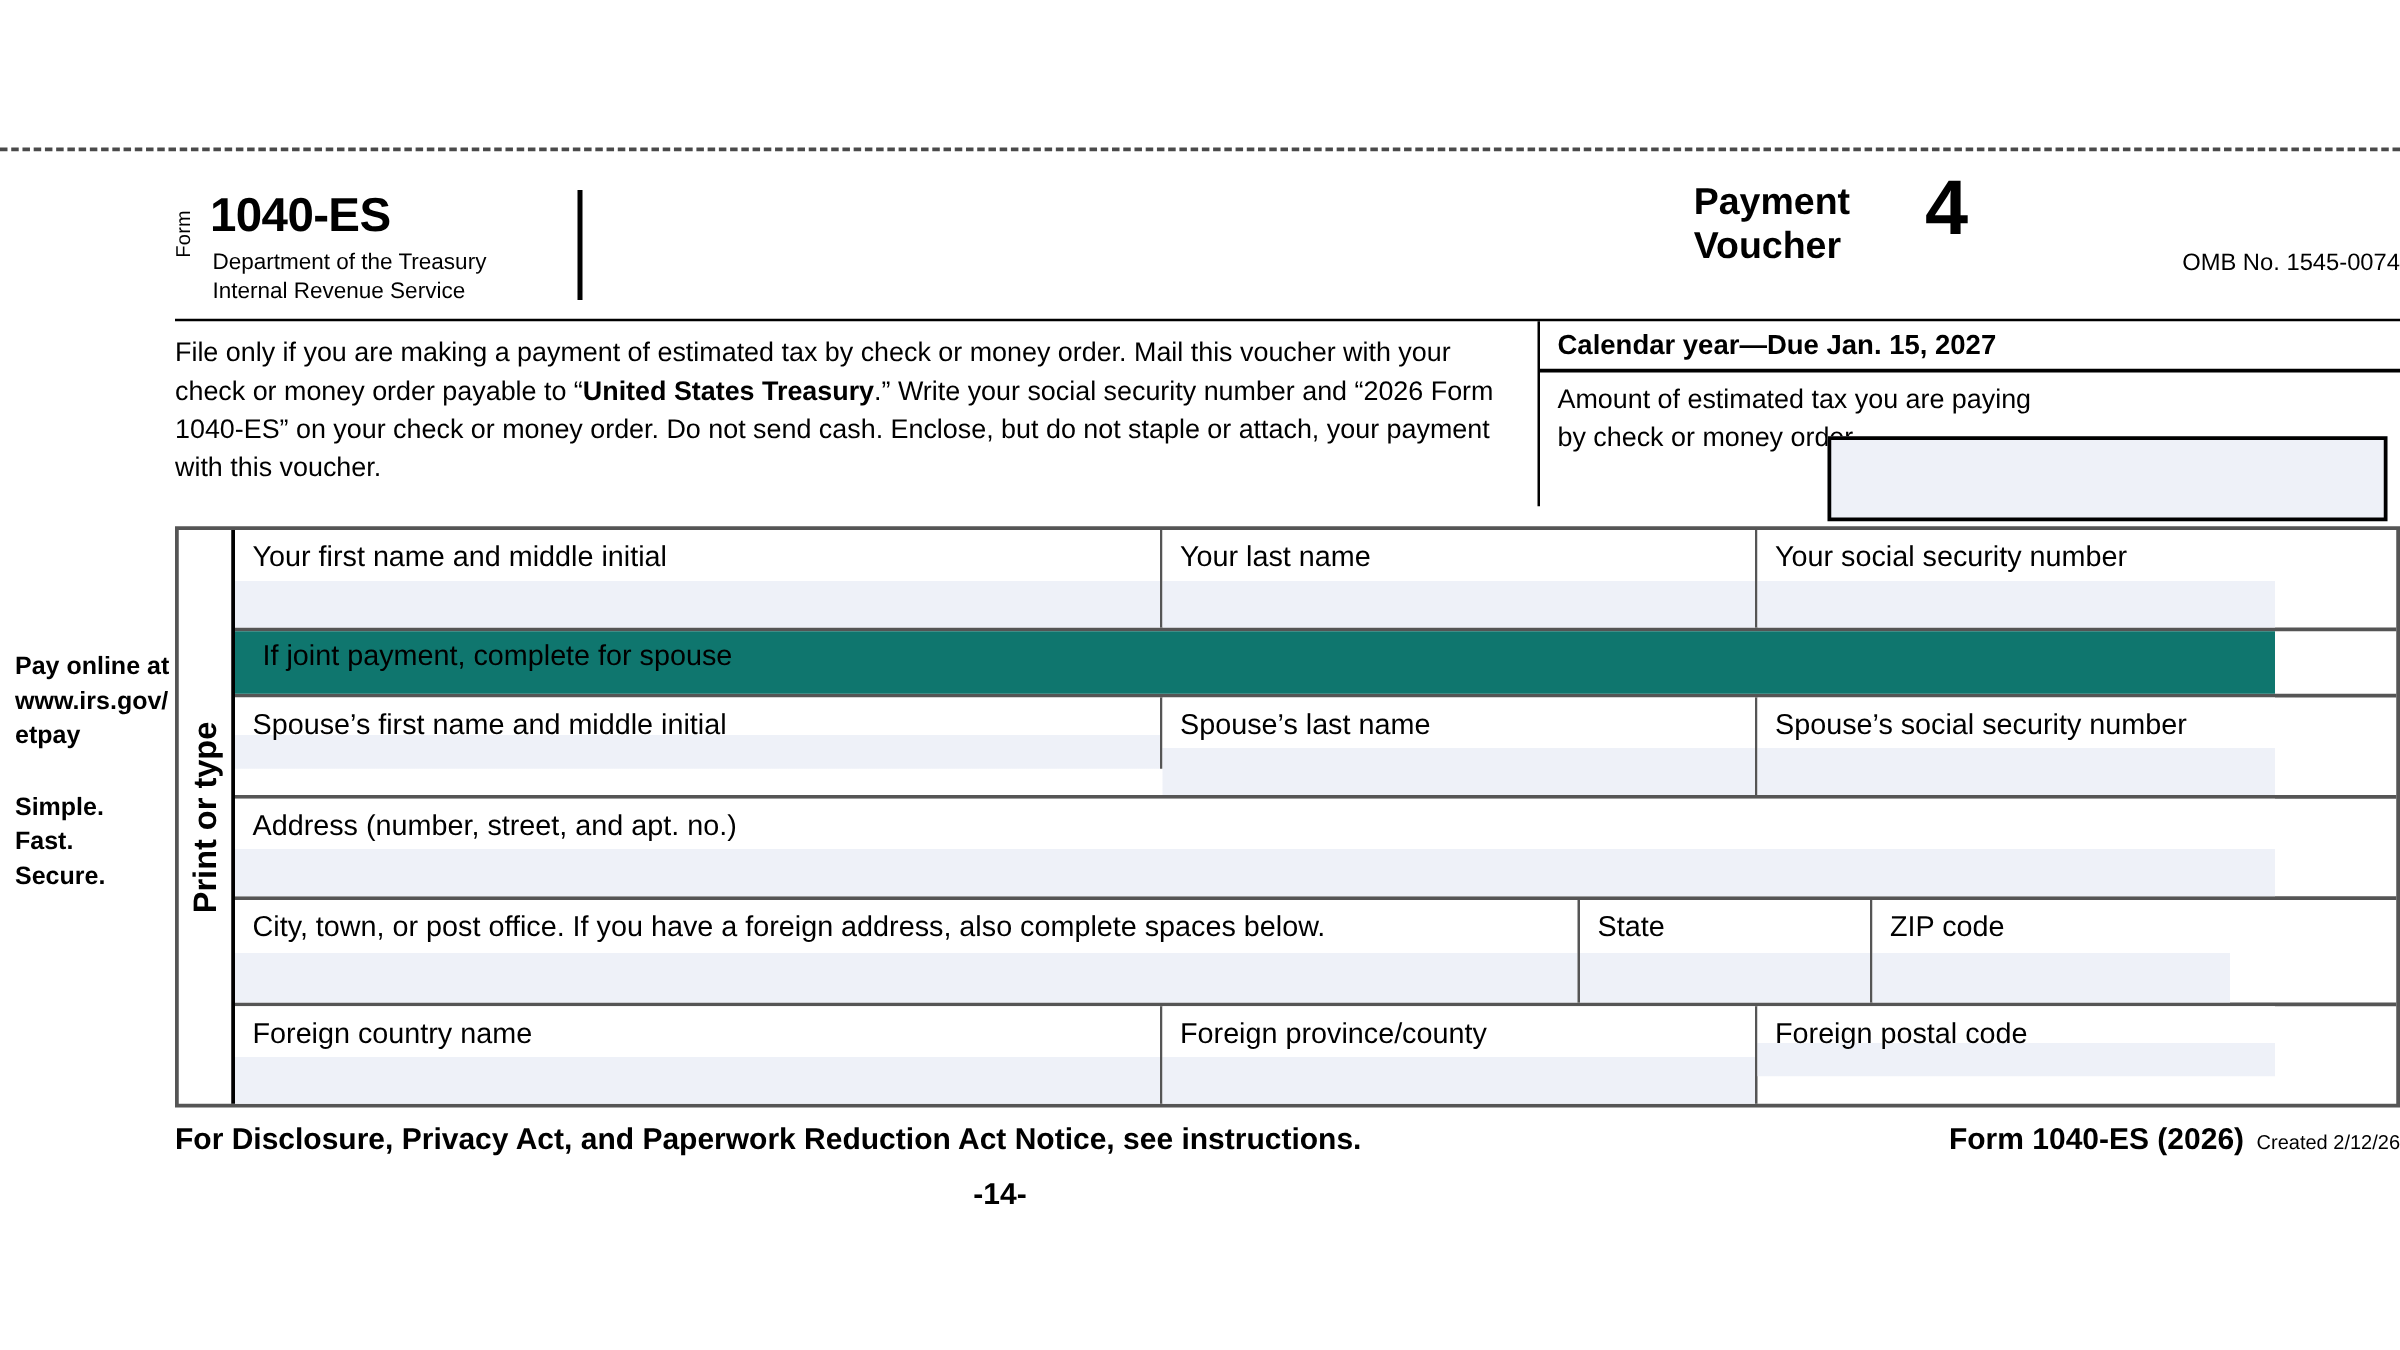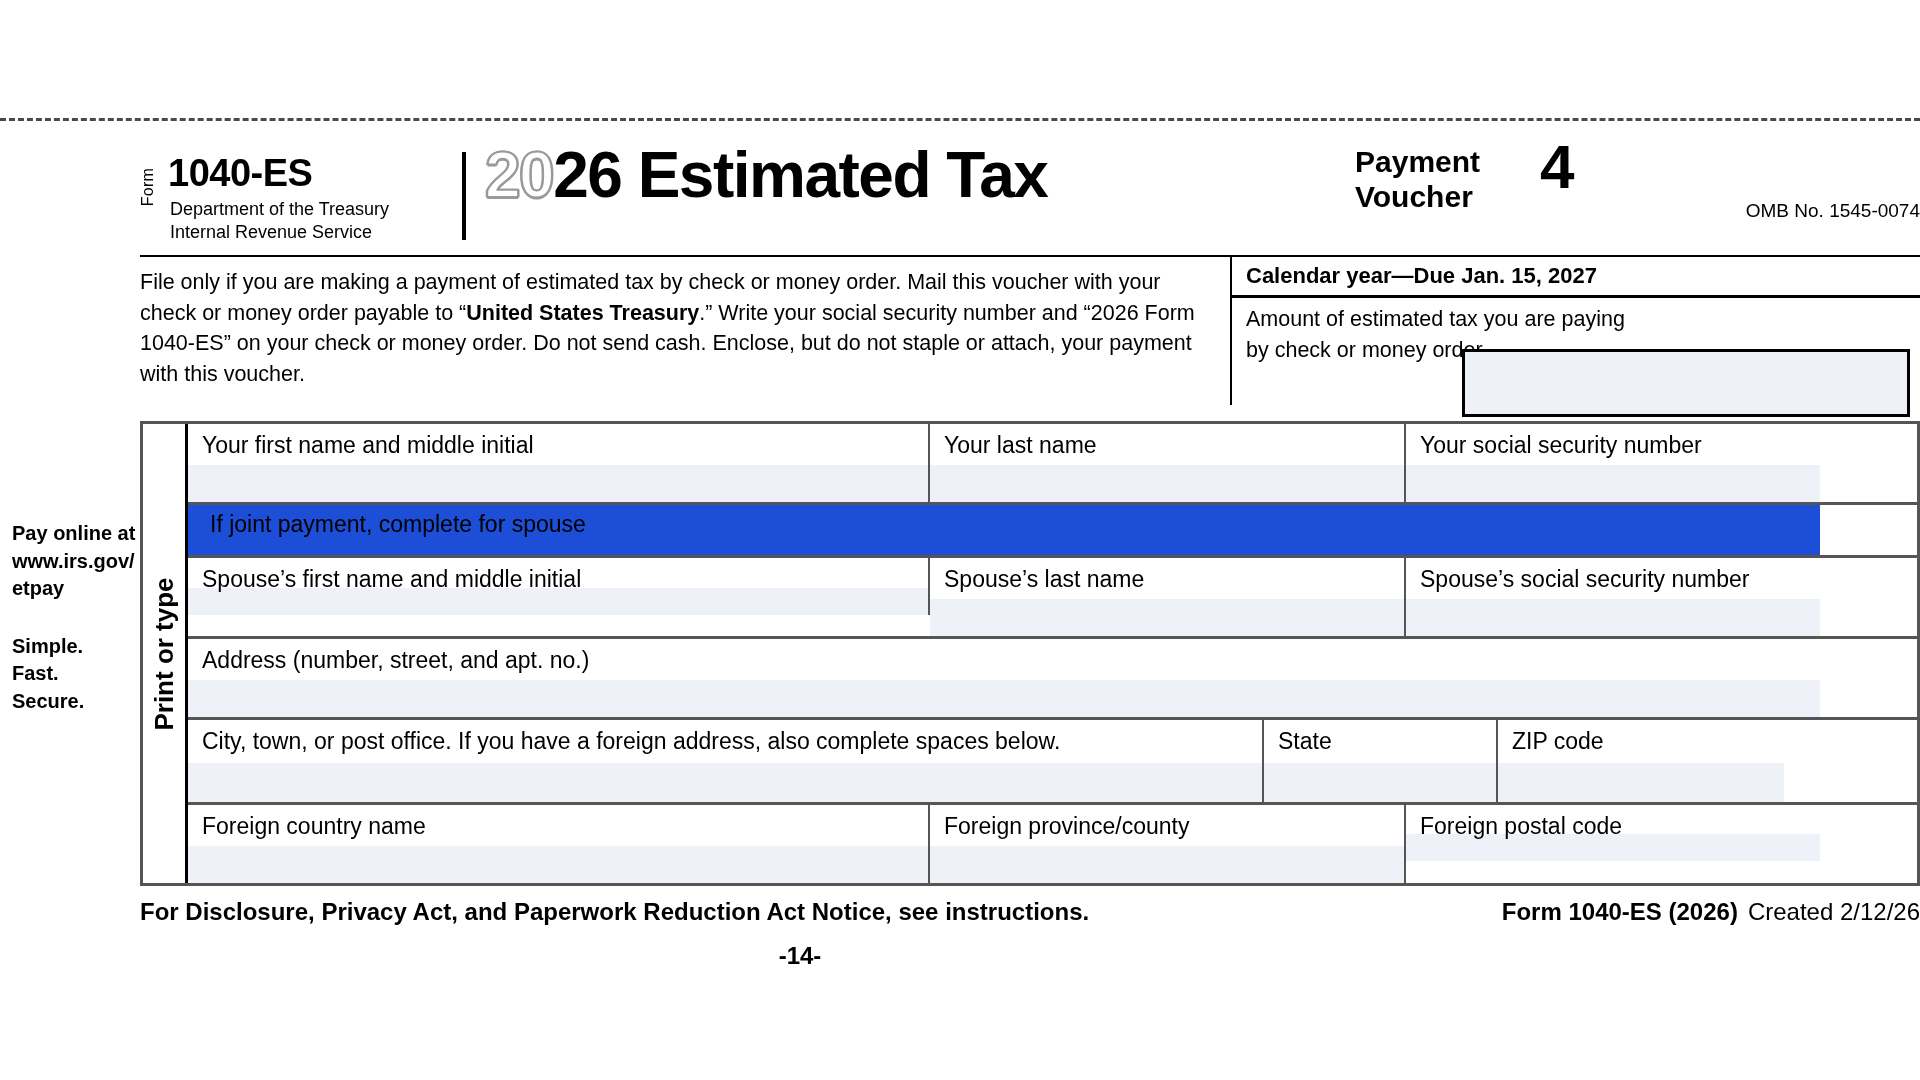--- a/index.html
+++ b/index.html
@@ -232,21 +232,21 @@
     display: block;
     padding: 8px 0 0 14px;
     font-size: 23px;
     line-height: 1.2;
     white-space: nowrap;
   }
   .r-name   .c1 { width: 742px; height: 78px; }
   .r-name   .c2 { width: 476px; height: 78px; }
   .r-name   .c3 { width: 414px; height: 78px; }
 
-  .r-joint  .c1 { width: 1632px; height: 50px; background: #1d4ed8; border-right: none; }
+  .r-joint  .c1 { width: 1632px; height: 50px; background: #0f766e; border-right: none; }
   .r-joint  .lbl { padding-left: 22px; padding-top: 6px; }
 
   .r-spouse .c1 { width: 742px; height: 57px; }
   .r-spouse .c2 { width: 476px; height: 78px; }
   .r-spouse .c3 { width: 414px; height: 78px; }
 
   .r-addr   .c1 { width: 1632px; height: 78px; border-right: none; }
 
   .r-city   .c1 { width: 1076px; height: 82px; }
   .r-city   .c2 { width: 234px; height: 82px; }
@@ -290,21 +290,21 @@
     position: absolute;
     right: 0;
     top: 0;
     white-space: nowrap;
   }
   .foot-form {
     font-size: 24px;
     font-weight: bold;
   }
   .foot-created {
-    font-size: 24px;
+    font-size: 16px;
     margin-left: 10px;
   }
   .pagenum {
     position: absolute;
     left: 0;
     right: 0;
     top: 44px;
     text-align: center;
     font-size: 24px;
     font-weight: bold;
@@ -334,21 +334,20 @@
         <div class="vert-form">Form</div>
         <div class="form-no">1040-ES</div>
         <div class="agency">
           <div>Department of the Treasury</div>
           <div>Internal Revenue Service</div>
         </div>
       </div>
 
       <div class="hdr-divider"></div>
 
-      <div class="bigtitle"><span class="year-ghost">20</span><span>26</span><span> Estimated Tax</span></div>
 
       <div class="pv-label">
         <div>Payment</div>
         <div>Voucher</div>
       </div>
 
       <div class="pv-number">4</div>
 
       <div class="omb">OMB No. 1545-0074</div>
     </div>

